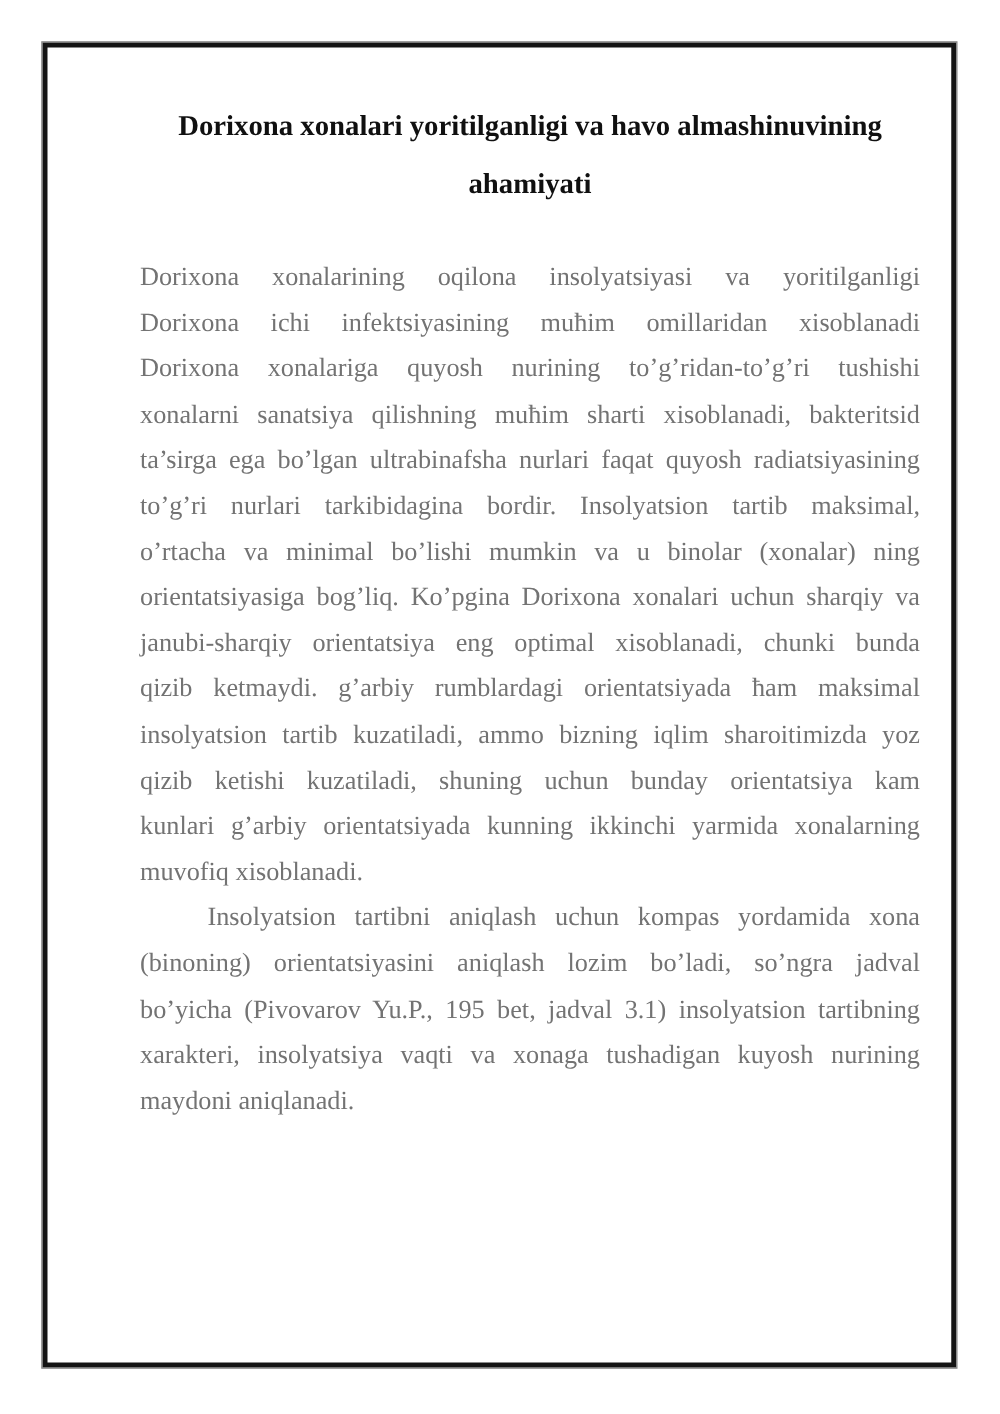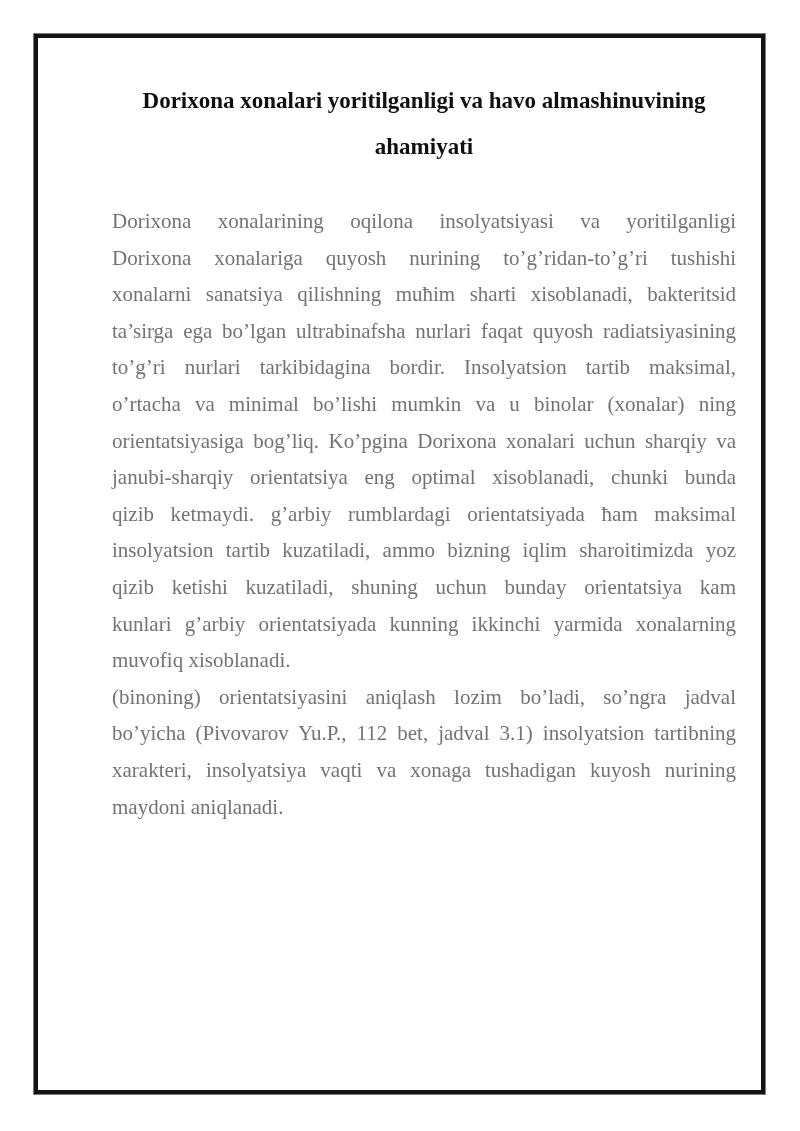--- a/index.html
+++ b/index.html
@@ -61,36 +61,38 @@
 <div class="frame-outer">
   <div class="frame-inner">
     <div class="content">
       <h1 class="doc-title" id="doc-title">
           <div class="title-line">Dorixona xonalari yoritilganligi va havo almashinuvining</div>
           <div class="title-line">ahamiyati</div>
         </h1>
       <div class="body-text" id="body-text">
           <div class="paragraph">
             <div class="line">Dorixona xonalarining oqilona insolyatsiyasi va yoritilganligi</div>
+            <div class="line">Dorixona ichi infektsiyasining muħim omillaridan xisoblanadi</div>
             <div class="line">Dorixona xonalariga quyosh nurining to’g’ridan-to’g’ri tushishi</div>
             <div class="line">xonalarni sanatsiya qilishning muħim sharti xisoblanadi, bakteritsid</div>
             <div class="line">ta’sirga ega bo’lgan ultrabinafsha nurlari faqat quyosh radiatsiyasining</div>
             <div class="line">to’g’ri nurlari tarkibidagina bordir. Insolyatsion tartib maksimal,</div>
             <div class="line">o’rtacha va minimal bo’lishi mumkin va u binolar (xonalar) ning</div>
             <div class="line">orientatsiyasiga bog’liq. Ko’pgina Dorixona xonalari uchun sharqiy va</div>
             <div class="line">janubi-sharqiy orientatsiya eng optimal xisoblanadi, chunki bunda</div>
             <div class="line">qizib ketmaydi. g’arbiy rumblardagi orientatsiyada ħam maksimal</div>
             <div class="line">insolyatsion tartib kuzatiladi, ammo bizning iqlim sharoitimizda yoz</div>
             <div class="line">qizib ketishi kuzatiladi, shuning uchun bunday orientatsiya kam</div>
             <div class="line">kunlari g’arbiy orientatsiyada kunning ikkinchi yarmida xonalarning</div>
             <div class="line last">muvofiq xisoblanadi.</div>
           </div>
           <div class="paragraph">
+            <div class="line" style="text-indent: 54px;">Insolyatsion tartibni aniqlash uchun kompas yordamida xona</div>
             <div class="line">(binoning) orientatsiyasini aniqlash lozim bo’ladi, so’ngra jadval</div>
-            <div class="line">bo’yicha (Pivovarov Yu.P., 112 bet, jadval 3.1) insolyatsion tartibning</div>
+            <div class="line">bo’yicha (Pivovarov Yu.P., 195 bet, jadval 3.1) insolyatsion tartibning</div>
             <div class="line">xarakteri,  insolyatsiya vaqti va xonaga tushadigan kuyosh nurining</div>
             <div class="line last">maydoni aniqlanadi.</div>
           </div>
           <div class="paragraph">
           </div>
         </div>
     </div>
   </div>
 </div>
 

